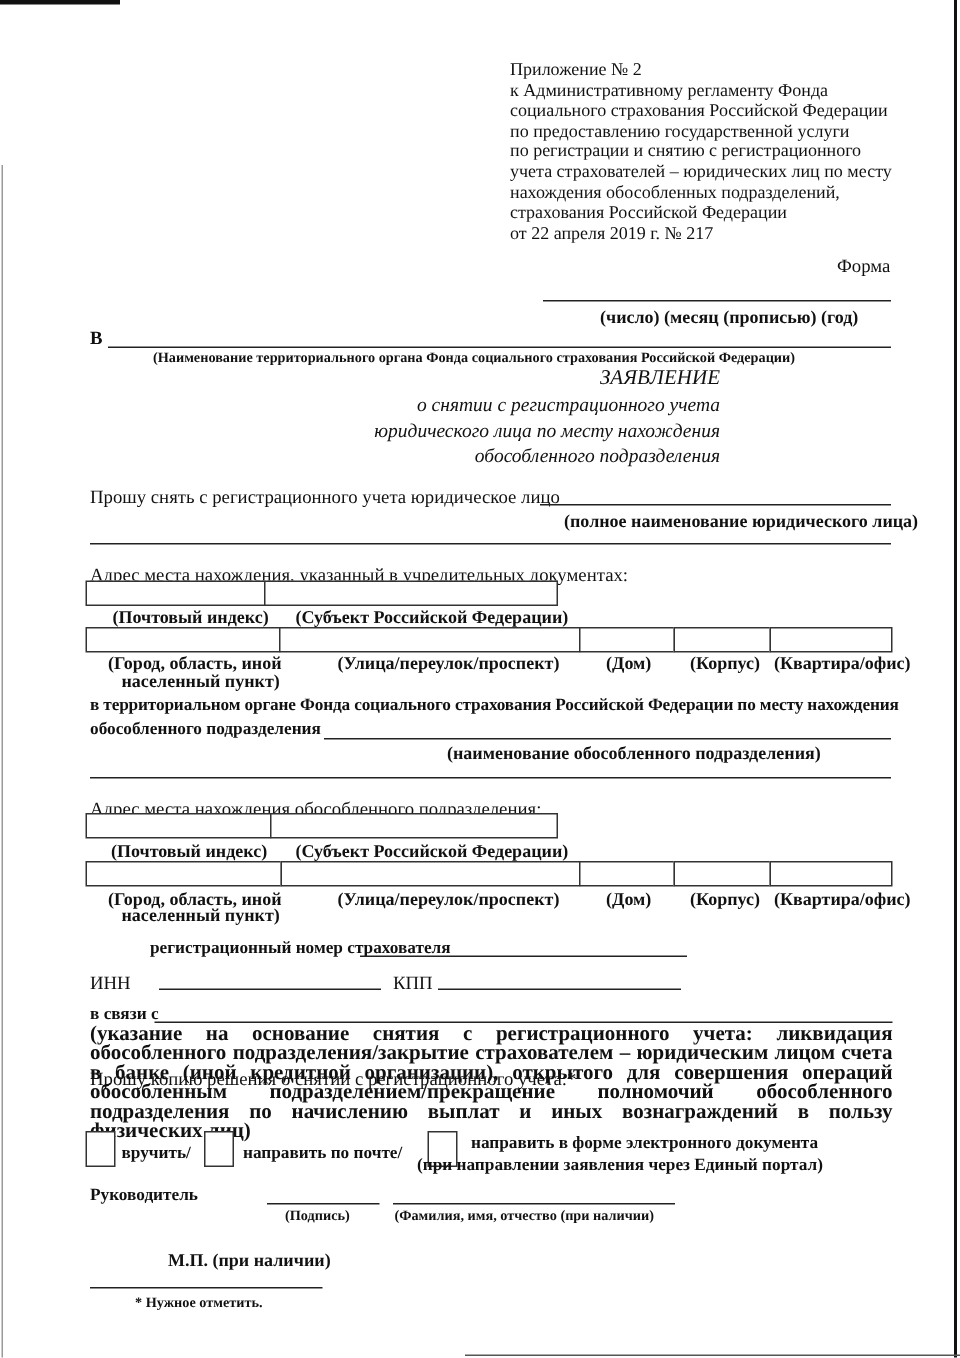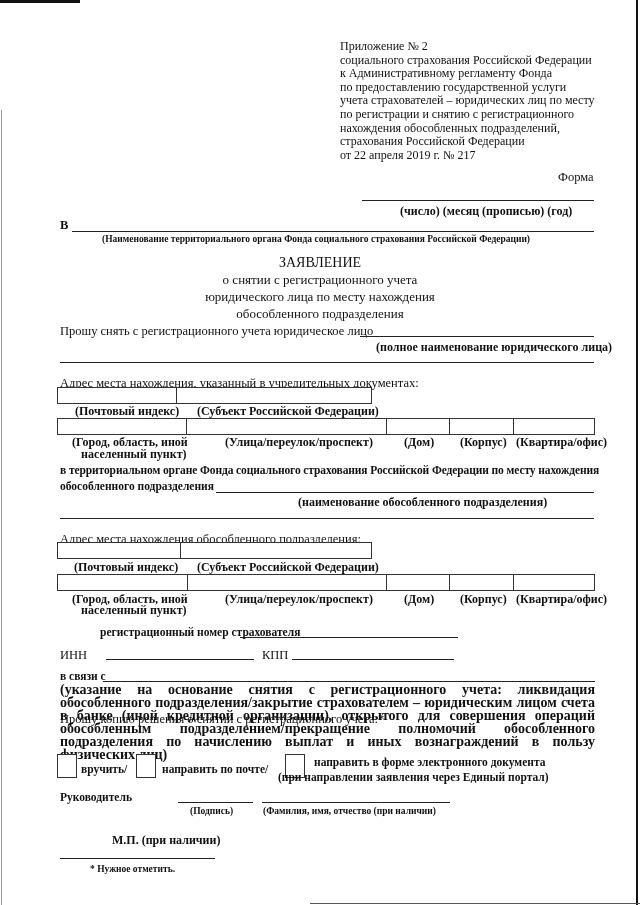--- a/index.html
+++ b/index.html
@@ -13,40 +13,40 @@
   .t12 { font-size: 12.5px; }
   .b { font-weight: bold; }
   .line { position: absolute; height: 0; border-top: 1px solid #222; }
   .box { position: absolute; border: 1px solid #333; box-sizing: border-box; background: #fff; }
   .chk { position: absolute; width: 20px; height: 24px; border: 1px solid #333; box-sizing: border-box; background: #fff; }
   .border-top { position: absolute; left: 0; top: 0; width: 80px; height: 3px; background: #111; }
   .border-right { position: absolute; right: 2px; top: 0; width: 2px; height: 905px; background: #111; }
   .border-bottom { position: absolute; left: 310px; bottom: 1px; width: 330px; height: 1px; background: #555; }
   .border-left { position: absolute; left: 1px; top: 110px; width: 1px; height: 795px; background: #999; }
   .header-block { position: absolute; left: 340px; top: 40px; width: 270px; text-align: left; line-height: 13.6px; font-size: 12px; }
-  .title-block { position: absolute; left: 160px; top: 254px; width: 320px; text-align: center; line-height: 17px; font-size: 13px; }
+  .title-block { position: absolute; left: 160px; top: 244px; width: 320px; text-align: right; line-height: 17px; font-size: 13px; font-style: italic; }
   .reason { position: absolute; left: 60px; top: 683px; width: 535px; font-size: 14px; line-height: 13px; text-align: justify; white-space: normal; }
 </style>
 </head>
 <body>
 
 <div class="page">
 
   <div class="border-top"></div>
   <div class="border-right"></div>
   <div class="border-bottom"></div>
   <div class="border-left"></div>
 
   <div class="header-block">
     <div>Приложение № 2</div>
+    <div>к Административному регламенту Фонда</div>
     <div>социального страхования Российской Федерации</div>
-    <div>к Административному регламенту Фонда</div>
     <div>по предоставлению государственной услуги</div>
+    <div>по регистрации и снятию с регистрационного</div>
     <div>учета страхователей – юридических лиц по месту</div>
-    <div>по регистрации и снятию с регистрационного</div>
     <div>нахождения обособленных подразделений,</div>
     <div>страхования Российской Федерации</div>
     <div>от 22 апреля 2019 г. № 217</div>
   </div>
   <div class="abs t12" style="left:558px; top:170px;">Форма</div>
 
   <div class="line" style="left:362px; top:200px; width:232px;"></div>
   <div class="abs t10 b" style="left:400px; top:204px;">(число) (месяц (прописью) (год)</div>
 
   <div class="abs t12 b" style="left:60px; top:218px;">В</div>

